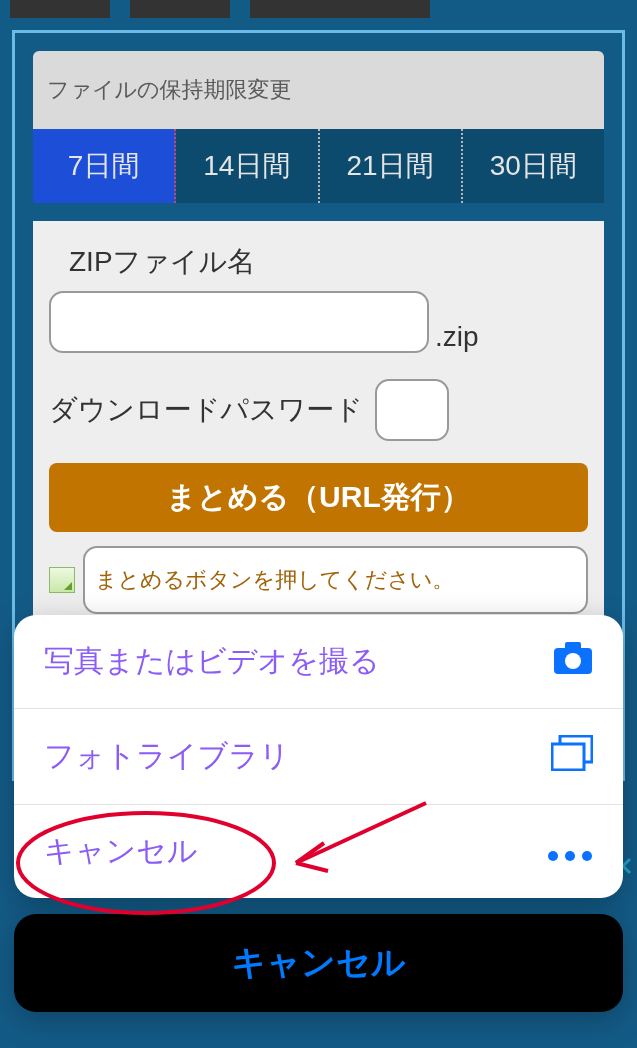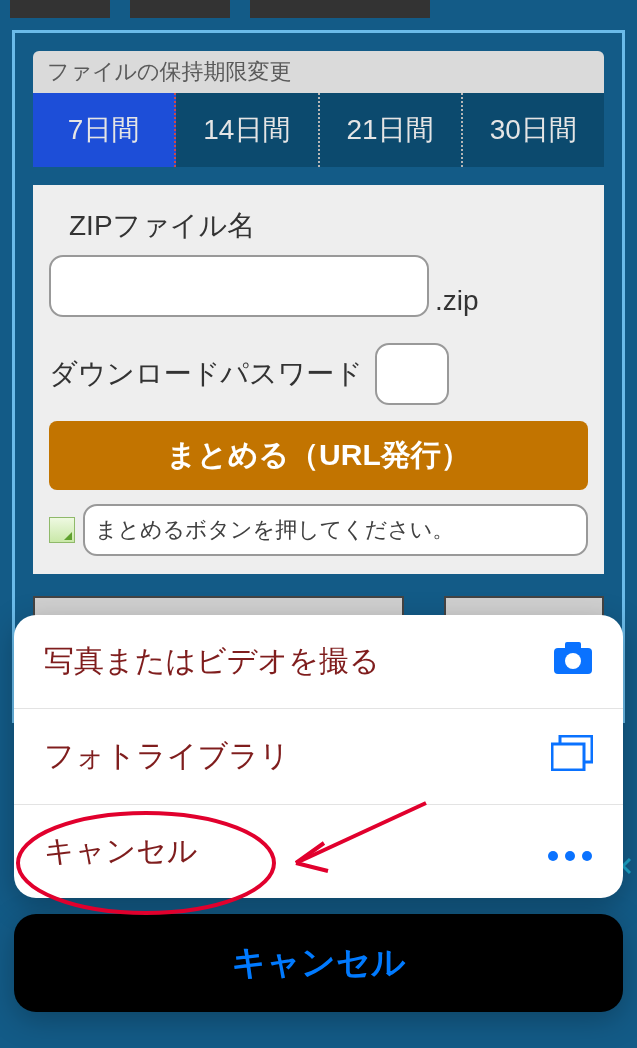--- a/index.html
+++ b/index.html
@@ -4,54 +4,54 @@
 <style>
   * { margin: 0; padding: 0; box-sizing: border-box; }
   html, body { width: 637px; height: 1048px; overflow: hidden; font-family: -apple-system, "Hiragino Sans", sans-serif; }
   body { background: #135b87; position: relative; }
 
   .tabs-row { display: flex; gap: 20px; padding: 0 10px; }
   .tab-ghost { width: 100px; height: 18px; background: #333; }
 
   .main-frame { margin: 12px 12px 0 12px; border: 3px solid #6bbbe9; padding: 18px 18px 18px 18px; }
 
-  .retention-header { width: 100%; background: #dadada; color: #5a5a5a; font-size: 22px; padding: 6px 14px; border-radius: 6px 6px 0 0; }
+  .retention-header { width: 100%; background: #dadada; color: #5a5a5a; font-size: 22px; padding: 24px 14px; border-radius: 6px 6px 0 0; }
   .retention-row { display: flex; }
   .ret-btn { flex: 1; text-align: center; font-size: 28px; color: #e5e5e5; padding: 18px 0; background: #0c4a6e; cursor: pointer; }
   .ret-btn.active { background: #1d4ed8; }
   .ret-sep-red { border-right: 2px dotted #c94b4b; }
   .ret-sep { border-right: 2px dotted #b7b7b7; }
 
   .zip-panel { background: #eeeeee; margin-top: 18px; padding: 22px 16px 18px 16px; }
   .zip-label { font-size: 28px; color: #333; margin-bottom: 10px; margin-left: 20px; }
   .zip-row { display: flex; align-items: flex-end; gap: 6px; }
   .zip-input { width: 380px; height: 62px; border: 2px solid #999; border-radius: 14px; background: #fff; }
   .zip-ext { font-size: 28px; color: #333; }
 
   .pw-row { display: flex; align-items: center; gap: 12px; margin-top: 26px; }
   .pw-label { font-size: 28px; color: #333; }
   .pw-input { width: 74px; height: 62px; border: 2px solid #999; border-radius: 14px; background: #fff; }
 
-  .bundle-btn { width: 100%; margin-top: 16px; background: #c27400; color: #fff; font-size: 30px; font-weight: 600; text-align: center; padding: 14px 0; border-radius: 8px; border: none; cursor: pointer; }
+  .bundle-btn { width: 100%; margin-top: 22px; background: #c27400; color: #fff; font-size: 30px; font-weight: 600; text-align: center; padding: 14px 0; border-radius: 8px; border: none; cursor: pointer; }
 
   .hint-row { display: flex; align-items: center; gap: 8px; margin-top: 14px; }
   .hint-icon { width: 26px; height: 26px; background: linear-gradient(#eef9e1,#c9e8a8); border: 1px solid #8fb96a; position: relative; }
   .hint-icon::after { content:""; position:absolute; right:2px; bottom:2px; width:0;height:0;border-left:8px solid transparent;border-bottom:8px solid #5fa02e;}
-  .hint-input { flex:1; height: 52px; border: 2px solid #999; border-radius: 14px; background:#fff; font-size:22px; color:#404040; padding:0 10px; display:flex; align-items:center; }
+  .hint-input { flex:1; height: 68px; border: 2px solid #999; border-radius: 14px; background:#fff; font-size:22px; color:#a16207; padding:0 10px; display:flex; align-items:center; }
 
   .file-row { display:flex; gap: 40px; margin-top: 22px; }
   .gbtn { flex:1; background:#d0d0d0; border:2px solid #444; color:#222; font-size:28px; padding:12px 0; text-align:center; cursor:pointer; }
   .gbtn.small { flex:0 0 160px; }
 
   .note { color:#fff; font-size:22px; margin-top:10px; }
 
   
   .sheet { position:absolute; left:14px; right:14px; bottom:36px; }
   .opt-group { background:#fff; border-radius:22px; overflow:hidden; box-shadow:0 8px 30px rgba(0,0,0,.25); }
-  .opt { display:flex; align-items:center; justify-content:space-between; padding:26px 30px; font-size:30px; color:#7f1d1d; border-bottom:1px solid #e3e3e3; cursor:pointer; }
+  .opt { display:flex; align-items:center; justify-content:space-between; padding:26px 30px; font-size:30px; color:#8b5cf6; border-bottom:1px solid #e3e3e3; cursor:pointer; }
   .opt:last-child { border-bottom:none; }
   .opt .ico { flex:0 0 auto; }
   .cancel-group { background:#000000; border-radius:22px; margin-top:16px; text-align:center; padding:26px 0; font-size:34px; color:#007aff; font-weight:700; cursor:pointer; box-shadow:0 8px 30px rgba(0,0,0,.25); }
 
   .ad-strip { position:absolute; left:0; right:0; bottom:148px; color:#333; font-size:22px; padding:6px 20px; }
 
   
   .anno { position:absolute; left:6px; top:793px; pointer-events:none; }
 
   .ad-close { position:absolute; right:4px; top:856px; width:20px; height:20px; }

